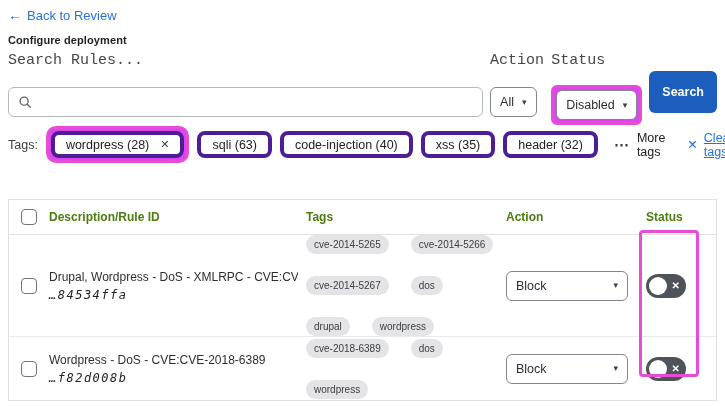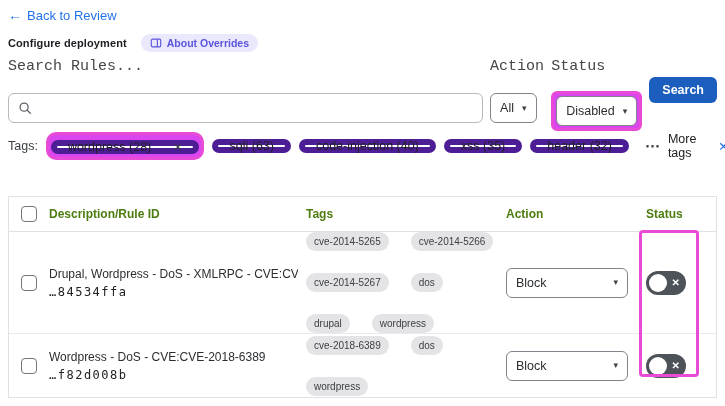--- a/index.html
+++ b/index.html
@@ -29,28 +29,28 @@
   .search-box svg { flex:0 0 auto; }
   .search-box input { border:none; outline:none; flex:1; font-size:12.5px; margin-left:7px;
     font-family:"Liberation Sans", sans-serif; background:transparent; }
   .dd { display:inline-flex; align-items:center; justify-content:space-between;
     height:30px; border:1px solid var(--border-gray,#80868b); border-radius:6px;
     background:#fff; font-size:12.5px; padding:0 9px; gap:8px; cursor:pointer; color:#2b2e31; }
   .caret { font-size:9px; color:#3c4043; line-height:9px; }
   .pink-wrap { border:3px solid var(--highlight-pink,#e84cd7); border-radius:6px; padding:2px; background:#d946ef; }
   .status-col .pink-wrap { margin-top:-2px; margin-bottom:-5px; display:inline-block; }
   .status-dd { min-width:78px; }
-  .search-btn { margin-top:17px; height:26px; padding:0 13px; border:none; border-radius:6px;
+  .search-btn { margin-top:17px; height:42px; padding:0 13px; border:none; border-radius:6px;
     background:var(--button-blue,#1b5ebd); color:#fff; font-size:12.5px; font-weight:bold;
     font-family:"Liberation Sans", sans-serif; cursor:pointer; }
   
   .tags-row { margin-top:6px; display:flex; align-items:center; gap:8px; }
   .tags-label { font-size:12.5px; color:#3c4043; }
-  .chip { display:inline-flex; align-items:center; gap:22px; height:14px; padding:0 11px;
-    border:6px solid #4c1d95; border-radius:8px; background:#fff; font-size:12.5px;
+  .chip { display:inline-flex; align-items:center; gap:11px; height:27px; padding:0 11px;
+    border:4px solid #4c1d95; border-radius:8px; background:#fff; font-size:12.5px;
     color:#202124; cursor:pointer; white-space:nowrap; }
   .chip-wrap { padding:2px; border-radius:10px; }
   .chip-x { font-size:11px; color:#3c4043; }
   .more-tags { display:inline-flex; align-items:center; gap:7px; font-size:12.5px;
     color:#202124; margin-left:8px; cursor:pointer; }
   .more-tags .ellipsis { font-size:15px; font-weight:bold; letter-spacing:1px; color:#3c4043; }
   .clear-tags { display:inline-flex; align-items:center; gap:6px; margin-left:14px;
     color:var(--link-blue,#2472e8); font-size:12.5px; cursor:pointer; text-decoration:none; }
   .clear-tags .clear-label { text-decoration:underline; }
   
@@ -61,21 +61,21 @@
   .cb-cell { display:flex; justify-content:center; }
   .checkbox { width:16px; height:16px; border:1.5px solid #70757a; border-radius:4px;
     background:#fff; cursor:pointer; display:inline-block; }
   .trow { border-bottom:1px solid #e8eaed; }
   .trow:last-child { border-bottom:none; }
   .trow-1 { min-height:89px; }
   .trow-2 { min-height:63px; }
   .desc-cell { padding-right:8px; }
   .desc { font-size:12px; color:#2b2e31; white-space:nowrap; overflow:hidden; }
   .rule-id { margin-top:4px; font-family:"DejaVu Sans Mono", monospace; font-size:12px;
-    letter-spacing:1.5px; color:#202124; }
+    letter-spacing:1.5px; color:#202124;font-style:italic; }
   .tagpills { display:flex; flex-wrap:wrap; gap:22px; max-width:196px; padding-right:4px; }
   .pill { background:var(--pill-bg,#e4e4e7); color:#3c4043; font-size:10px;
     padding:4px 8px; border-radius:10px; white-space:nowrap; }
   .action-dd { width:122px;gap:25px; }
   .status-cell { display:flex; }
   .toggle { position:relative; width:40px; height:24px; border-radius:12px;
     background:var(--toggle-track,#4d5359); cursor:pointer; flex:0 0 auto; }
   .knob { position:absolute; left:3px; top:3px; width:18px; height:18px; border-radius:50%; background:#fff; }
   .toggle-x { position:absolute; right:6px; top:50%; transform:translateY(-50%);
     color:#fff; font-size:10px; font-weight:bold; line-height:10px; }
@@ -87,29 +87,20 @@
 
 <div class="page">
 
   <a class="back-link">
     <span class="arrow">←</span>
     <span>Back to Review</span>
   </a>
 
   <div class="title-row">
     <h1>Configure deployment</h1>
-    <span class="badge">
-      <span style="display:inline-flex;">
-        <svg width="12" height="12" viewBox="0 0 14 14">
-            <rect x="1.5" y="2.5" width="11" height="9" rx="1.5" fill="none" stroke="currentColor" stroke-width="1.3"></rect>
-            <line x1="8.6" y1="2.5" x2="8.6" y2="11.5" stroke="currentColor" stroke-width="1.3"></line>
-          </svg>
-      </span>
-      <span>About Overrides</span>
-    </span>
   </div>
 
   <div class="filter-row">
     <div class="search-col">
       <div class="field-label">Search Rules...</div>
       <div class="search-box">
         <span style="display:inline-flex;">
           <svg width="14" height="14" viewBox="0 0 16 16">
               <circle cx="7" cy="7" r="4.6" fill="none" stroke="#5f6368" stroke-width="1.5"></circle>
               <line x1="10.6" y1="10.6" x2="14" y2="14" stroke="#5f6368" stroke-width="1.5" stroke-linecap="round"></line>

